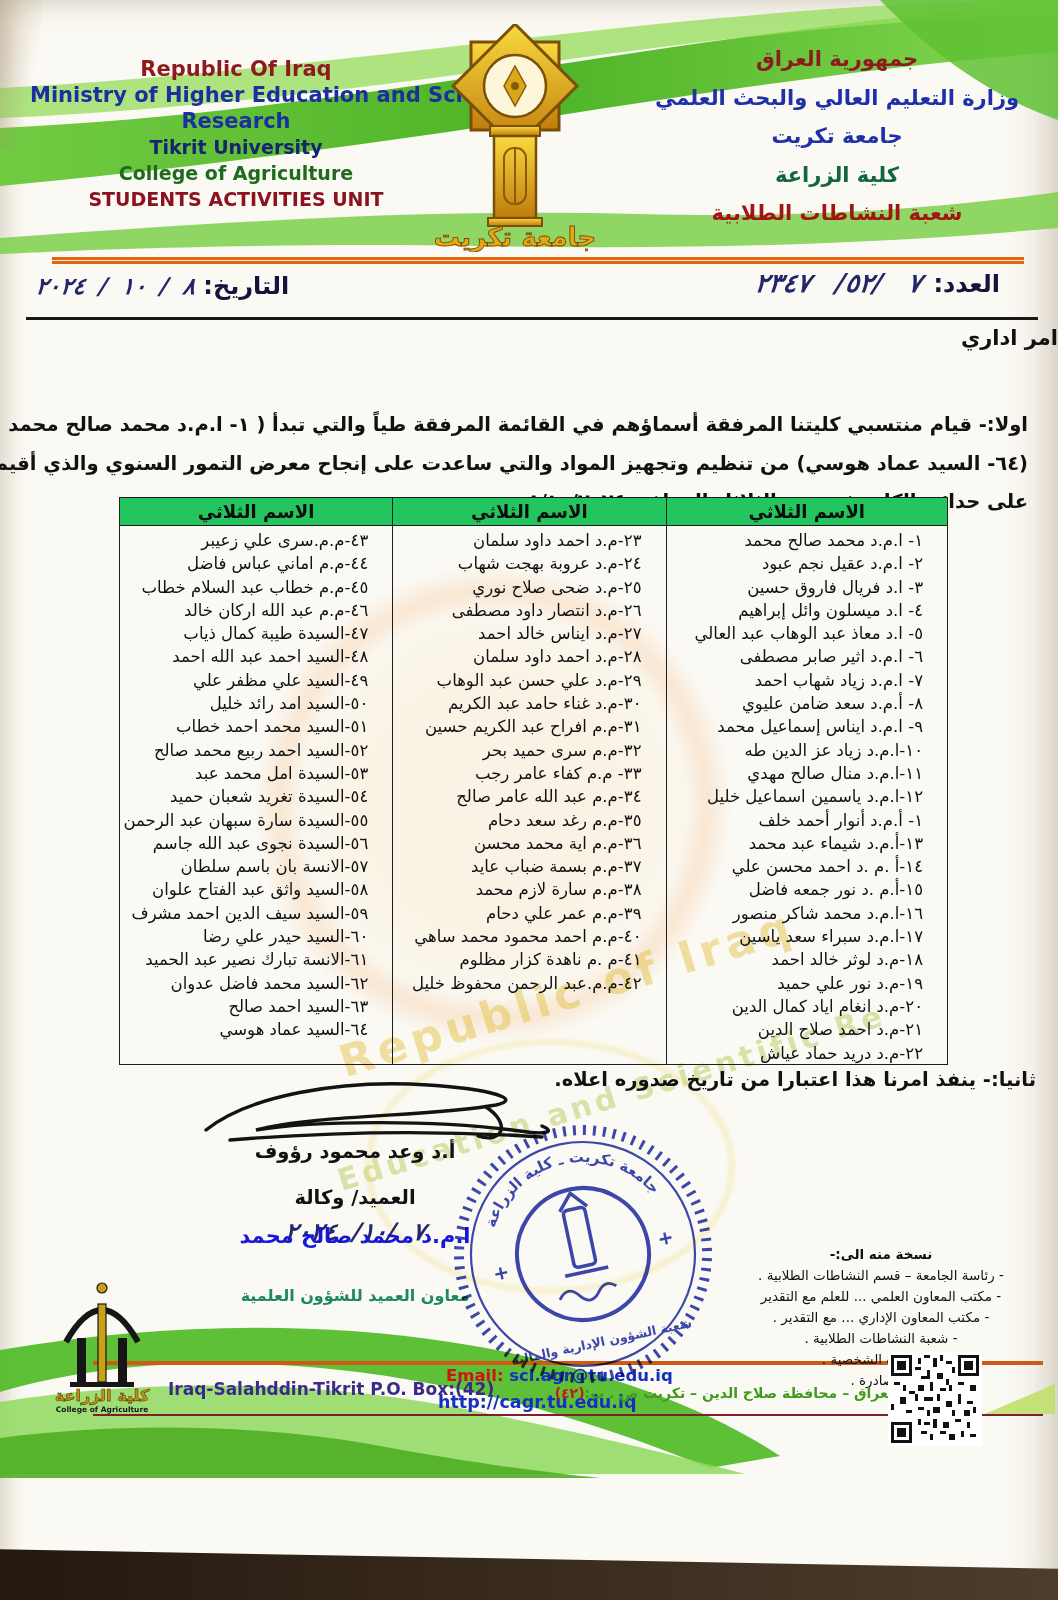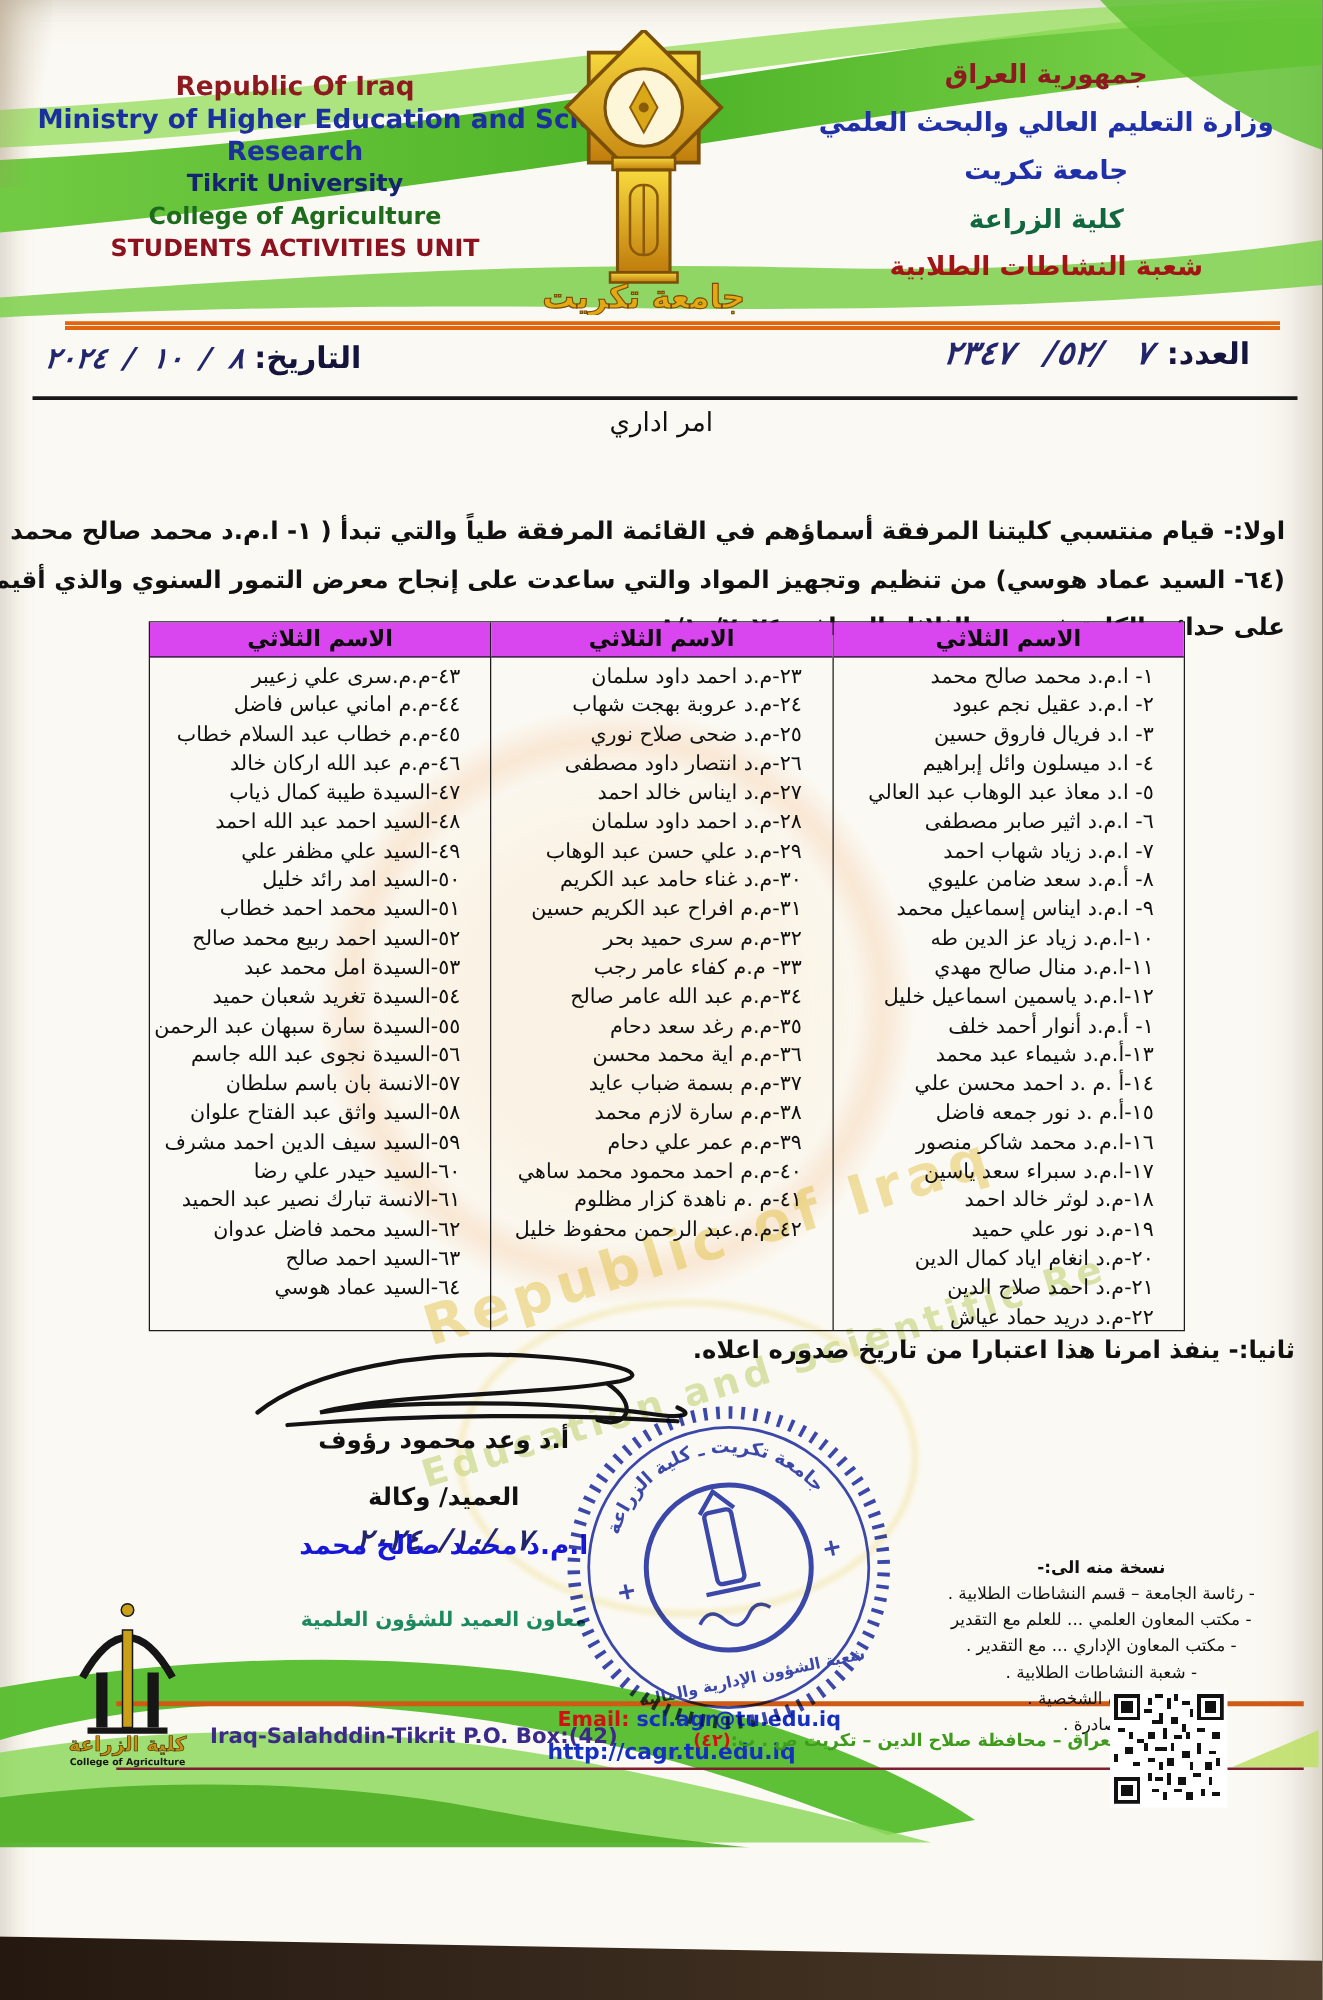--- a/index.html
+++ b/index.html
@@ -18,30 +18,30 @@
   .logo-univ{position:absolute;left:430px;top:24px;z-index:3;}
   .rule-orange{position:absolute;left:52px;top:257px;width:972px;height:7px;z-index:2;
     background:linear-gradient(180deg,#e0660f 0 38%,#f7ecd9 38% 58%,#e0660f 58% 100%);}
   .ref-no{position:absolute;right:58px;top:268px;direction:rtl;display:flex;align-items:baseline;gap:12px;z-index:3;}
   .ref-date{position:absolute;left:36px;top:272px;direction:rtl;display:flex;align-items:baseline;gap:8px;z-index:3;}
   .ref-lbl{font-weight:bold;font-size:24px;color:#14143c;white-space:nowrap;}
   .ink{font-style:italic;font-weight:bold;color:#23266b;font-size:26px;letter-spacing:2px;word-spacing:16px;display:inline-block;transform:skewX(-7deg);white-space:nowrap;}
   .ref-date .ink{font-size:23px;word-spacing:6px;}
   .line-black{position:absolute;left:26px;top:317px;width:1012px;height:2.6px;background:#181818;z-index:3;}
   
-  .order-title{position:absolute;left:0;top:326px;width:100%;text-align:center;font-weight:normal;font-size:21px;z-index:3;}
+  .order-title{position:absolute;left:0;top:326px;width:100%;text-align:right;font-weight:bold;font-size:21px;z-index:3;}
   .order-intro{position:absolute;left:0;top:366px;width:100%;text-align:center;font-weight:bold;font-size:20.5px;z-index:3;direction:rtl;}
   .order-body{position:absolute;right:30px;left:30px;top:406px;direction:rtl;text-align:right;z-index:3;}
   .bline{font-size:19.5px;font-weight:600;line-height:38.5px;white-space:nowrap;}
   
   .names-table{position:absolute;left:119px;top:497px;width:827px;height:566px;display:flex;direction:rtl;border:1.8px solid #1d1d1d;z-index:3;}
   .tcol{flex:1 1 33%;min-width:0;}
   .tcol:first-child{flex-basis:34%;}
   .tcol:not(:last-child){border-left:1.6px solid #1d1d1d;}
-  .thead{height:27px;line-height:27px;background:#d946ef;border-bottom:1.8px solid #1d1d1d;text-align:center;font-weight:bold;font-size:18px;color:#0d0d0d;}
+  .thead{height:27px;line-height:27px;background:#22c55e;border-bottom:1.8px solid #1d1d1d;text-align:center;font-weight:bold;font-size:18px;color:#0d0d0d;}
   .tnames{padding-top:3px;}
   .name-row{height:23.3px;line-height:23.3px;font-size:16.5px;color:#101010;text-align:right;padding-right:24px;padding-left:3px;white-space:nowrap;overflow:hidden;}
   .second-clause{position:absolute;right:22px;top:1068px;direction:rtl;font-size:19.5px;font-weight:700;z-index:3;white-space:nowrap;}
   
   .wm-seal{position:absolute;left:233px;top:545px;width:520px;height:520px;border-radius:50%;z-index:2;filter:blur(1px);
     background:radial-gradient(circle, rgba(247,176,96,0) 52%, rgba(242,148,66,.17) 58%, rgba(242,148,66,0) 65%),
                radial-gradient(circle, rgba(250,205,130,.12) 0 34%, rgba(250,205,130,0) 62%);}
   .wm-text1{position:absolute;left:330px;top:968px;transform:rotate(-17deg);font-size:44px;font-weight:bold;letter-spacing:5px;color:rgba(222,186,42,.42);z-index:2;white-space:nowrap;}
   .wm-text2{position:absolute;left:326px;top:1080px;transform:rotate(-17deg);font-size:30px;font-weight:bold;letter-spacing:4px;color:rgba(168,196,64,.42);z-index:2;white-space:nowrap;}
   .wm-ellipse{position:absolute;left:366px;top:1040px;width:360px;height:245px;border:4px solid rgba(233,213,100,.38);border-radius:50%;filter:blur(2px);z-index:2;}

